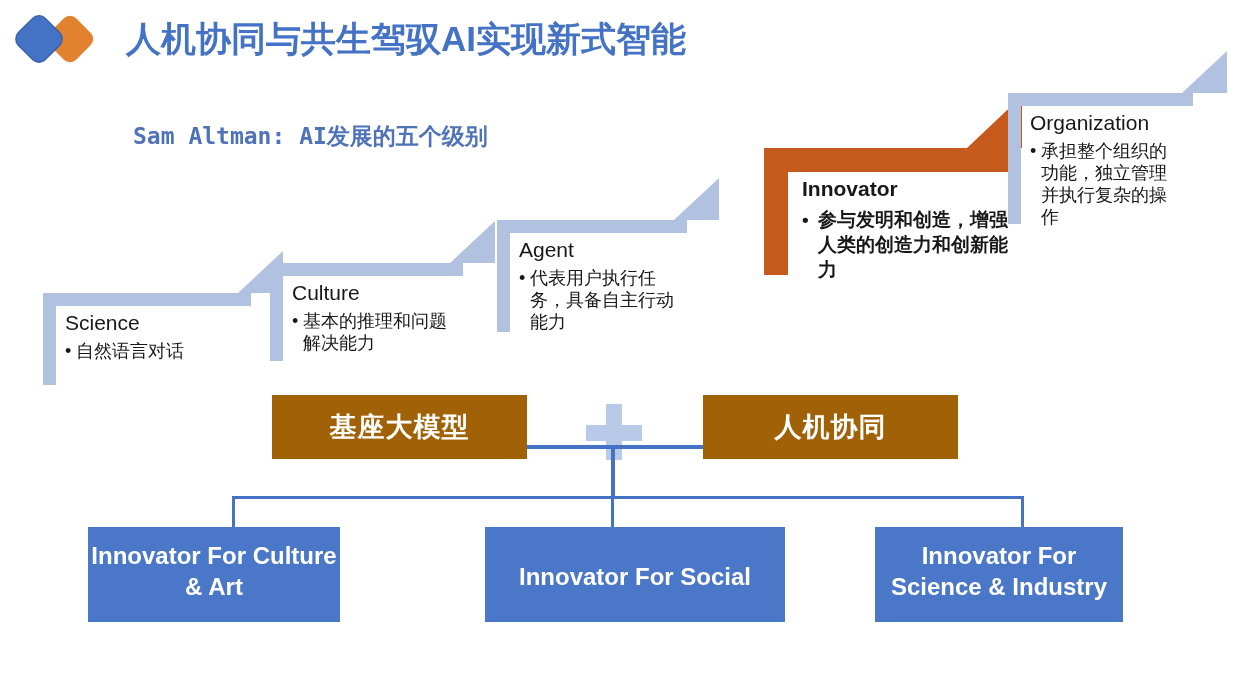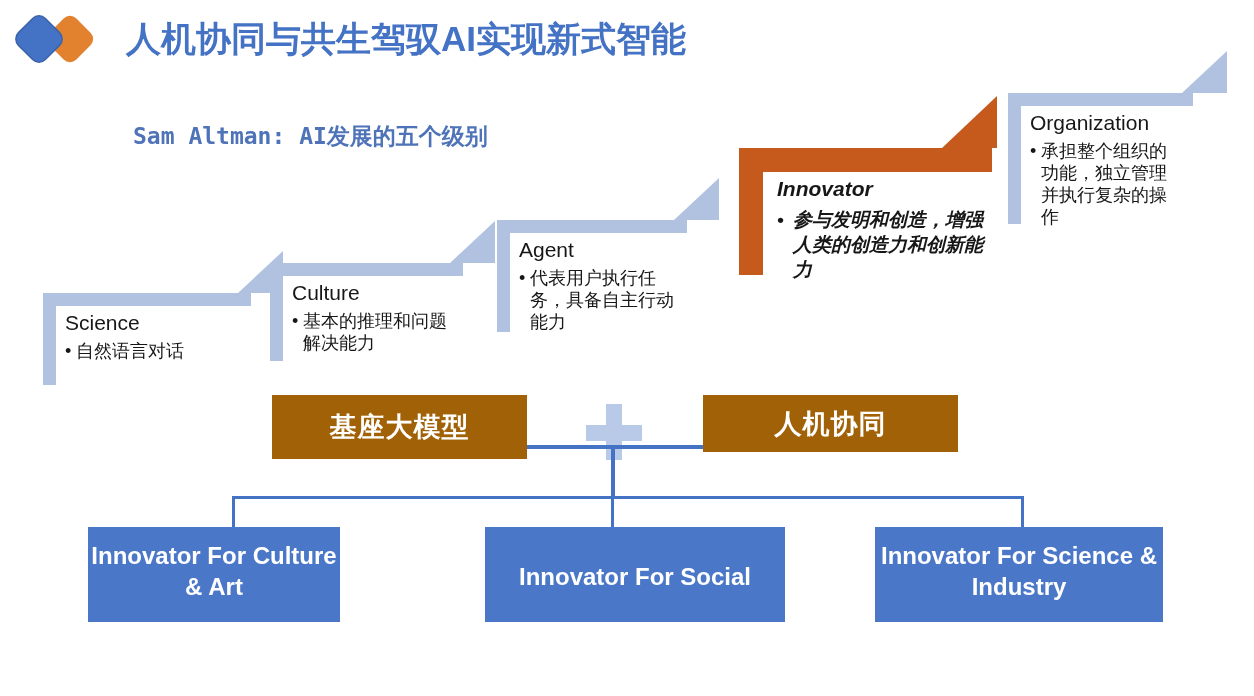--- a/index.html
+++ b/index.html
@@ -188,21 +188,21 @@
     <div class="tri" style="left:177px; top:-42px; border-left:45px solid transparent; border-bottom:42px solid #b0c2e0;"></div>
     <div class="bar" style="width:190px; background:#b0c2e0;"></div>
     <div class="post" style="height:112px; background:#b0c2e0;"></div>
     <div class="heading" style="left:22px; top:17px;">Agent</div>
     <div class="bullet" style="left:22px; top:47px; width:158px;">
       <span class="dot">•</span>
       <span class="txt">代表用户执行任务，具备自主行动能力</span>
     </div>
   </div>
 
-  <div class="step accent" id="step-innovator" style="left:739px; top:148px; width:253px; height:127px;font-style:italic;">
+  <div class="step accent" id="step-innovator" style="left:764px; top:148px; width:253px; height:127px;">
     <div class="tri" style="left:203px; top:-52px; border-left:55px solid transparent; border-bottom:52px solid #c55a1c;"></div>
     <div class="bar" style="width:253px; height:24px; background:#c55a1c;"></div>
     <div class="post" style="height:127px; width:24px; background:#c55a1c;"></div>
     <div class="heading" style="left:38px; top:28px;">Innovator</div>
     <div class="bullet" style="left:38px; top:59px; width:218px;">
       <span class="dot">•</span>
       <span class="txt" style="margin-left:16px;">参与发明和创造，增强人类的创造力和创新能力</span>
     </div>
   </div>
 
@@ -219,21 +219,21 @@
 
   <div class="mid-box" style="left:272px; top:395px; width:255px; height:64px;">
     <span>基座大模型</span>
   </div>
 
   <div id="plus-sign" style="left:586px; top:404px;">
     <div class="h"></div>
     <div class="v"></div>
   </div>
 
-  <div class="mid-box" style="left:703px; top:395px; width:255px; height:57px;">
+  <div class="mid-box" style="left:703px; top:395px; width:255px; height:64px;">
     <span>人机协同</span>
   </div>
 
   <div class="conn" style="left:527px; top:445px; width:176px; height:4px;"></div>
   <div class="conn" style="left:611px; top:445px; width:4px; height:54px;"></div>
   <div class="conn" style="left:232px; top:496px; width:792px; height:3px;"></div>
   <div class="conn" style="left:232px; top:496px; width:3px; height:33px;"></div>
   <div class="conn" style="left:611px; top:496px; width:3px; height:33px;"></div>
   <div class="conn" style="left:1021px; top:496px; width:3px; height:33px;"></div>
 
@@ -241,17 +241,17 @@
     <div class="card two-line" style="width:252px; height:95px;">Innovator For Culture &amp; Art</div>
 
   </div>
 
   <div class="leaf" style="left:485px; top:527px; width:300px; height:126px;">
     <div class="card one-line" style="width:300px; height:95px;">Innovator For Social</div>
 
   </div>
 
   <div class="leaf" style="left:875px; top:527px; width:300px; height:126px;">
-    <div class="card two-line" style="width:288px; height:95px;">Innovator For Science &amp; Industry</div>
+    <div class="card two-line" style="width:248px; height:95px;">Innovator For Science &amp; Industry</div>
 
   </div>
 
 </div>
 
 </body></html>

